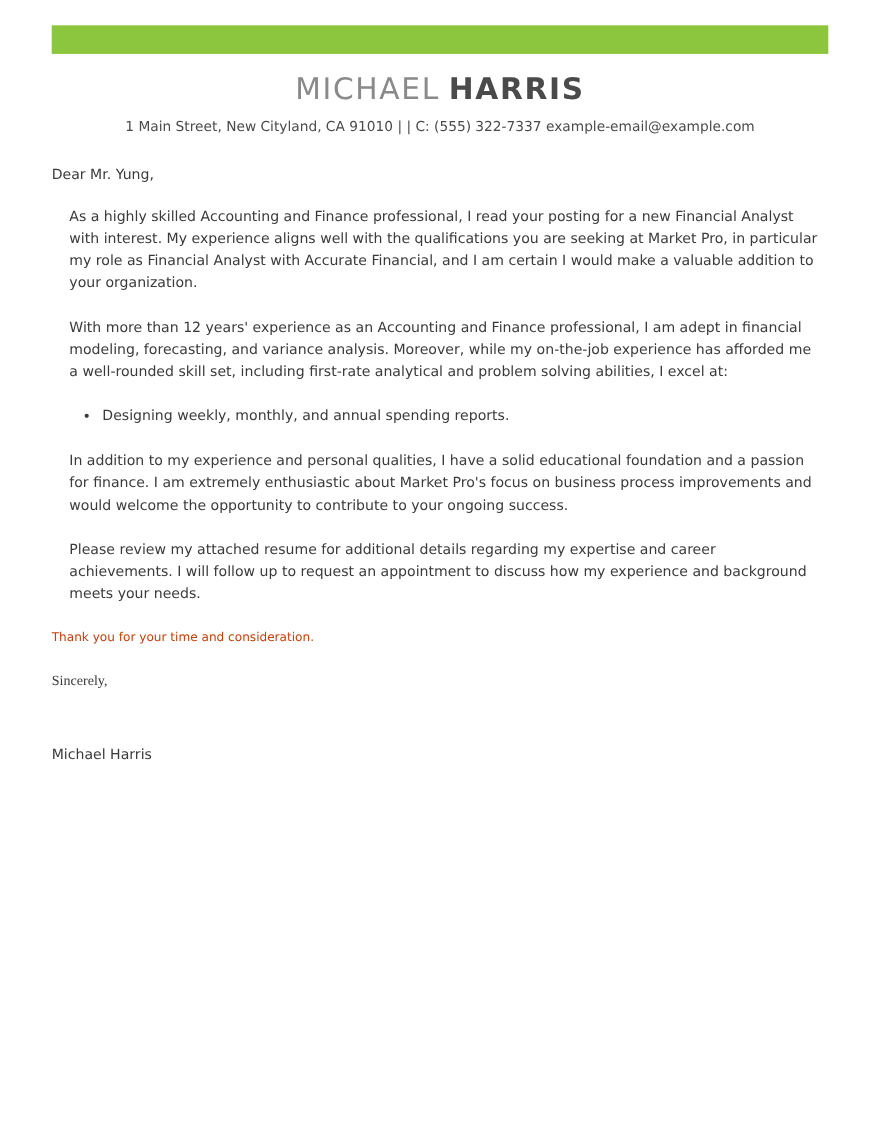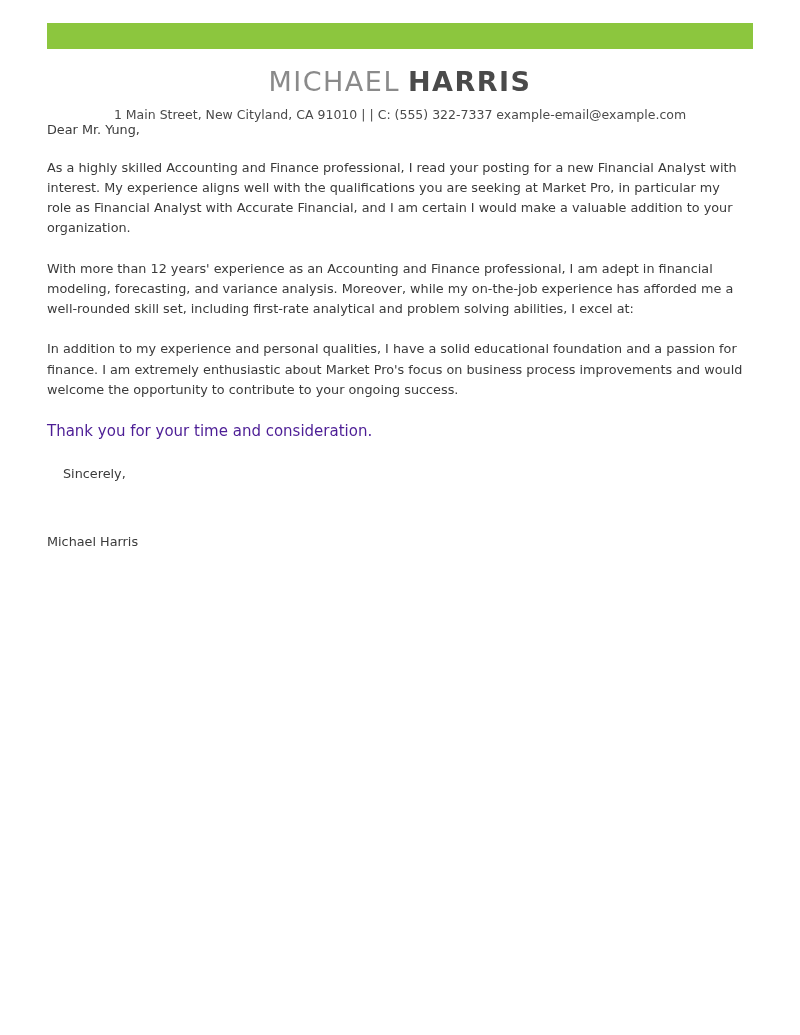--- a/index.html
+++ b/index.html
@@ -56,33 +56,33 @@
     text-align: center;
     font-size: 12.5px;
     color: #4a4a4a;
   }
   .contact-sep {
     color: #4a4a4a;
   }
   .body-wrap {
     position: absolute;
     left: 47px;
-    top: 120px;
+    top: 150px;
     width: 700px;
   }
   .salutation {
     font-size: 12.8px;
     color: #3a3a3a;
     margin: 0 0 18px 0;
     line-height: 1.55;
   }
   .para {
     font-size: 12.8px;
     color: #3a3a3a;
-    margin: 0 0 20px 0;
+    margin: 0 0 20px 16px;
     line-height: 1.58;
     text-align: left;
   }
   .bullets {
     margin: 0 0 20px 0;
     padding: 0 0 0 44px;
     list-style: none;
   }
   .bullets li {
     font-size: 12.8px;
@@ -93,30 +93,31 @@
   }
   .bullets li::before {
     content: "\2022";
     position: absolute;
     left: -16px;
     top: 0;
     color: #3a3a3a;
     font-size: 13px;
   }
   .closing {
-    font-size: 15px;
-    color: #4c1d95;
+    font-size: 11px;
+    color: #c2410c;
     margin: 0 0 20px 0;
     line-height: 1.58;
   }
   .sign-off {
     font-size: 12.8px;
     color: #3a3a3a;
-    margin: 0 0 48px 16px;
+    margin: 0 0 48px 0;
     line-height: 1.58;
+    font-family: Liberation Serif, serif;
   }
   .signature-name {
     font-size: 12.8px;
     color: #3a3a3a;
     margin: 0;
     line-height: 1.58;
   }
 </style>
 </head>
 <body>
@@ -139,24 +140,26 @@
 
   <div class="body-wrap">
 
     <p class="salutation">Dear Mr. Yung,</p>
 
     <p class="para">As a highly skilled Accounting and Finance professional, I read your posting for a new Financial Analyst with interest. My experience aligns well with the qualifications you are seeking at Market Pro, in particular my role as Financial Analyst with Accurate Financial, and I am certain I would make a valuable addition to your organization.</p>
 
     <p class="para">With more than 12 years' experience as an Accounting and Finance professional, I am adept in financial modeling, forecasting, and variance analysis. Moreover, while my on-the-job experience has afforded me a well-rounded skill set, including first-rate analytical and problem solving abilities, I excel at:</p>
 
     <ul class="bullets">
+      <li>Designing weekly, monthly, and annual spending reports.</li>
     </ul>
 
     <p class="para">In addition to my experience and personal qualities, I have a solid educational foundation and a passion for finance. I am extremely enthusiastic about Market Pro's focus on business process improvements and would welcome the opportunity to contribute to your ongoing success.</p>
 
+    <p class="para">Please review my attached resume for additional details regarding my expertise and career achievements. I will follow up to request an appointment to discuss how my experience and background meets your needs.</p>
 
     <p class="closing">Thank you for your time and consideration.</p>
 
     <p class="sign-off">Sincerely,</p>
 
     <p class="signature-name">Michael Harris</p>
 
   </div>
 </div>
 

